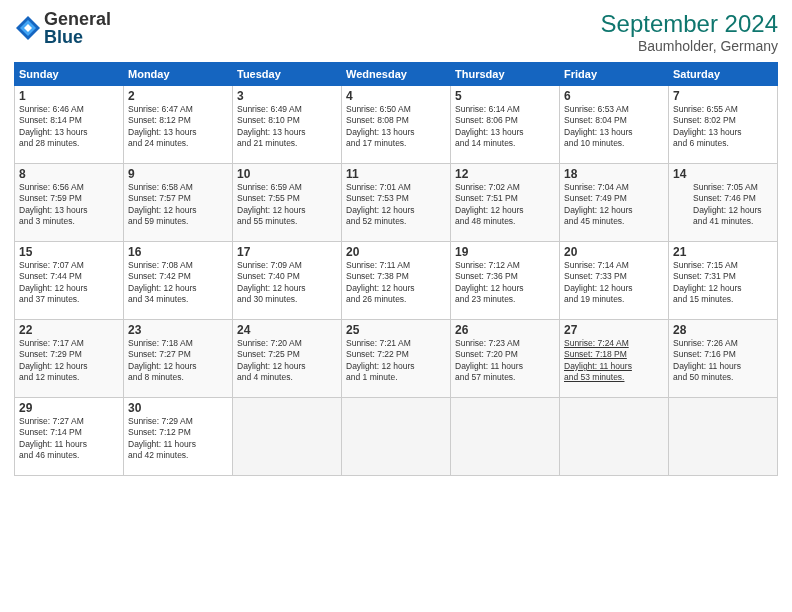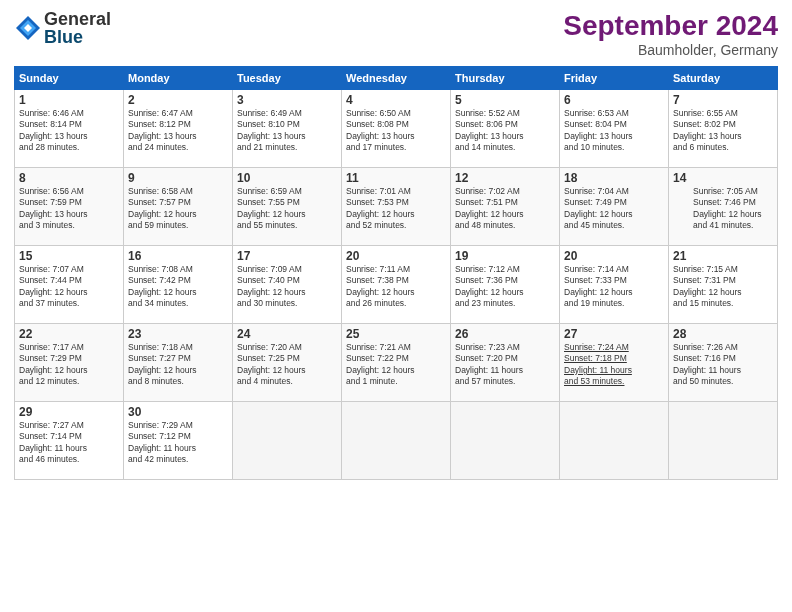--- a/index.html
+++ b/index.html
@@ -43,23 +43,23 @@
     }
     .logo-icon {
       width: 28px;
       height: 28px;
       margin-right: 2px;
     }
     .title-block {
       text-align: right;
     }
     .month-title {
-      font-size: 28px;
-      font-weight: bold;
-      color: #701a75;
+      font-size: 24px;
+      font-weight: normal;
+      color: #0f766e;
     }
     .subtitle {
       font-size: 14px;
       color: #555;
     }
     table {
       width: 100%;
       border-collapse: collapse;
       table-layout: fixed;
     }
@@ -161,21 +161,21 @@
           </td>
           <td>
             <span class="day-num">4</span>
             <div class="day-info" style="white-space: pre-line;">Sunrise: 6:50 AM
 Sunset: 8:08 PM
 Daylight: 13 hours
 and 17 minutes.</div>
           </td>
           <td>
             <span class="day-num">5</span>
-            <div class="day-info" style="white-space: pre-line;">Sunrise: 5:52 AM
+            <div class="day-info" style="white-space: pre-line;">Sunrise: 6:14 AM
 Sunset: 8:06 PM
 Daylight: 13 hours
 and 14 minutes.</div>
           </td>
           <td>
             <span class="day-num">6</span>
             <div class="day-info" style="white-space: pre-line;">Sunrise: 6:53 AM
 Sunset: 8:04 PM
 Daylight: 13 hours
 and 10 minutes.</div>

